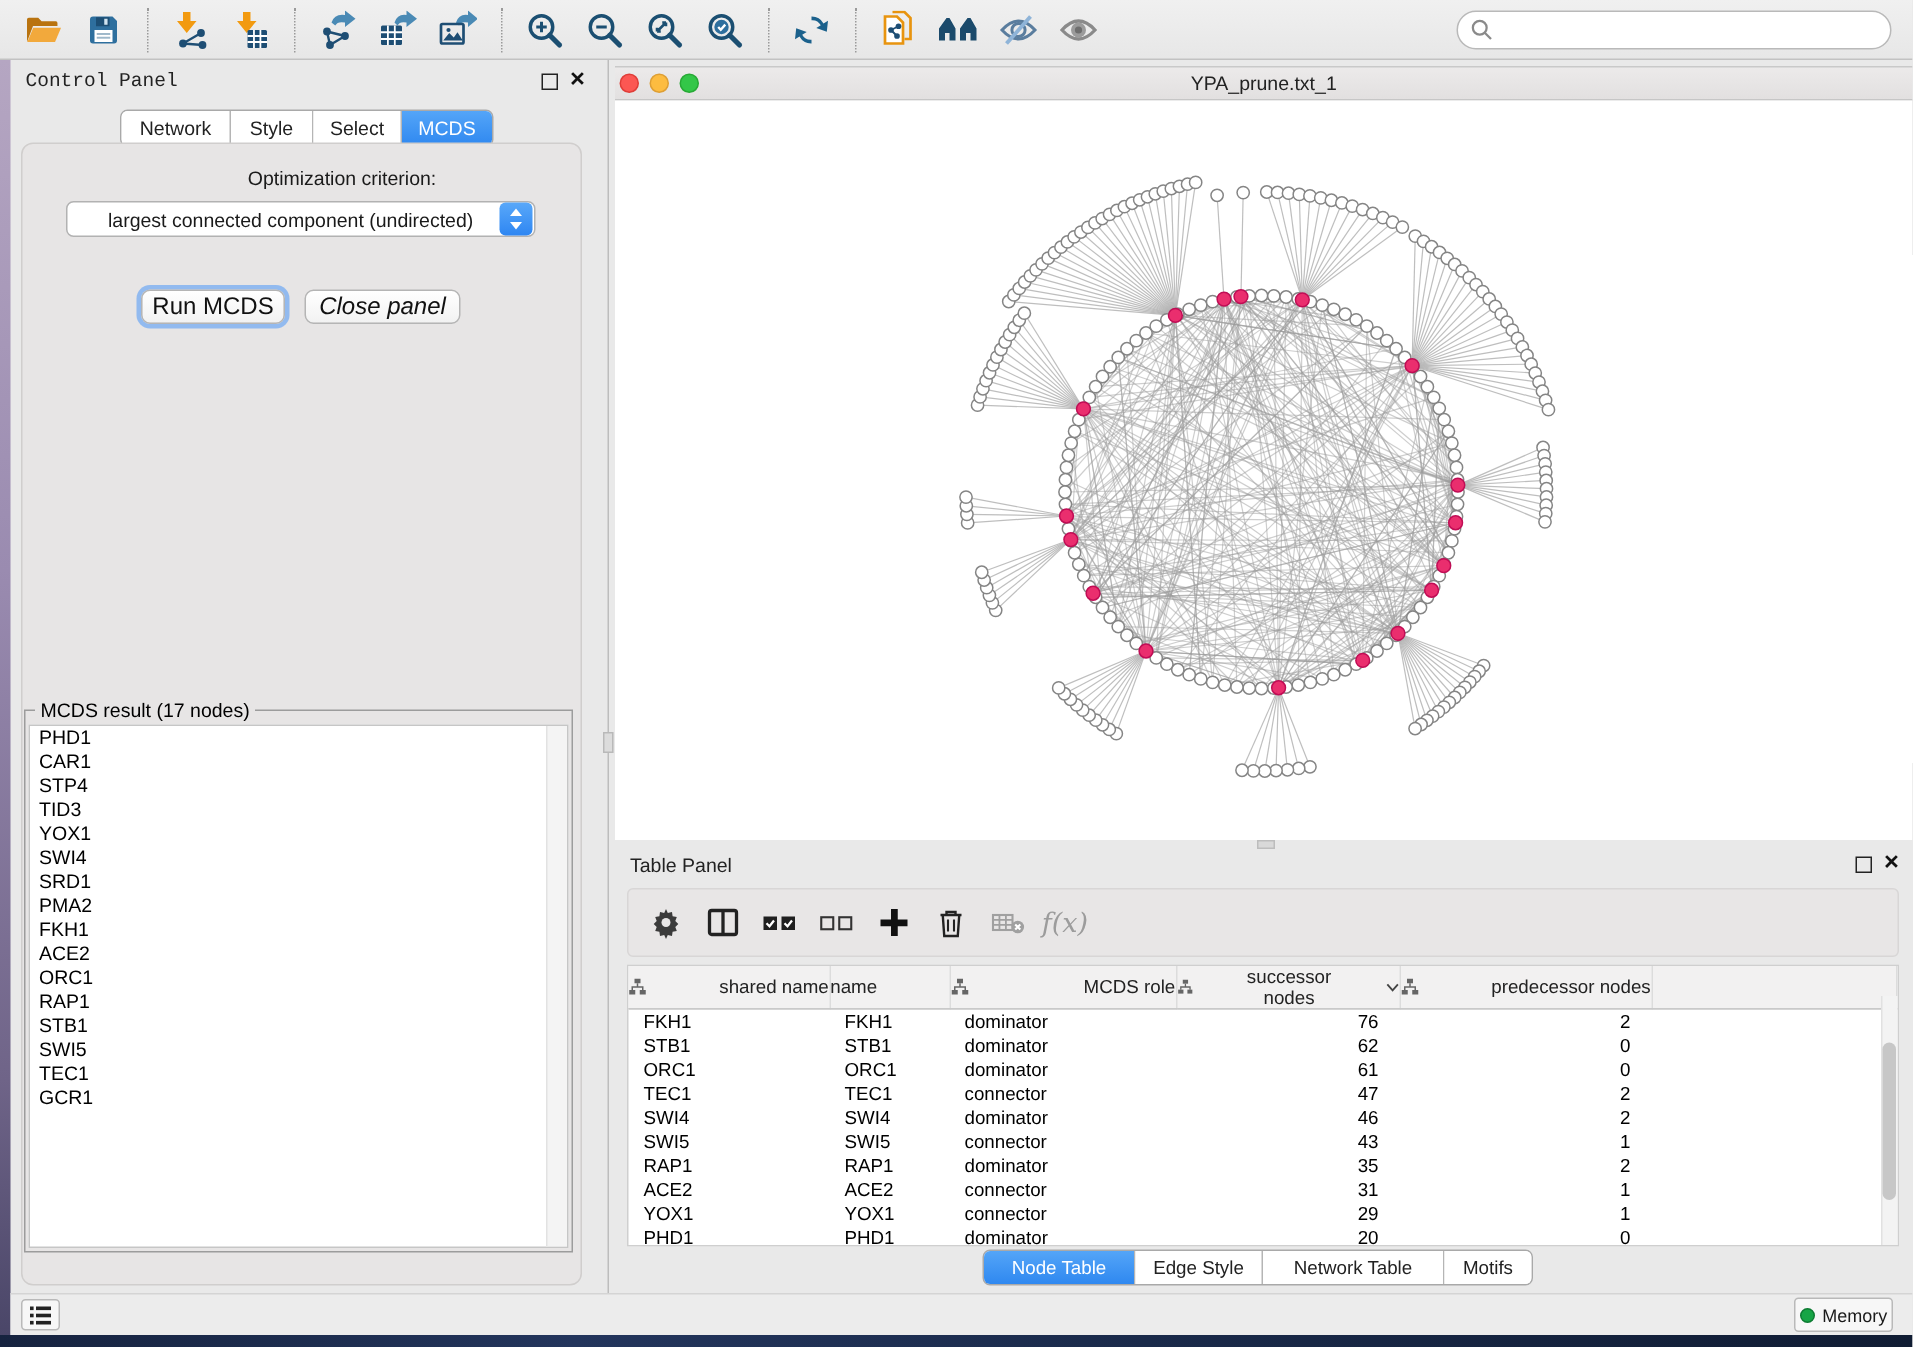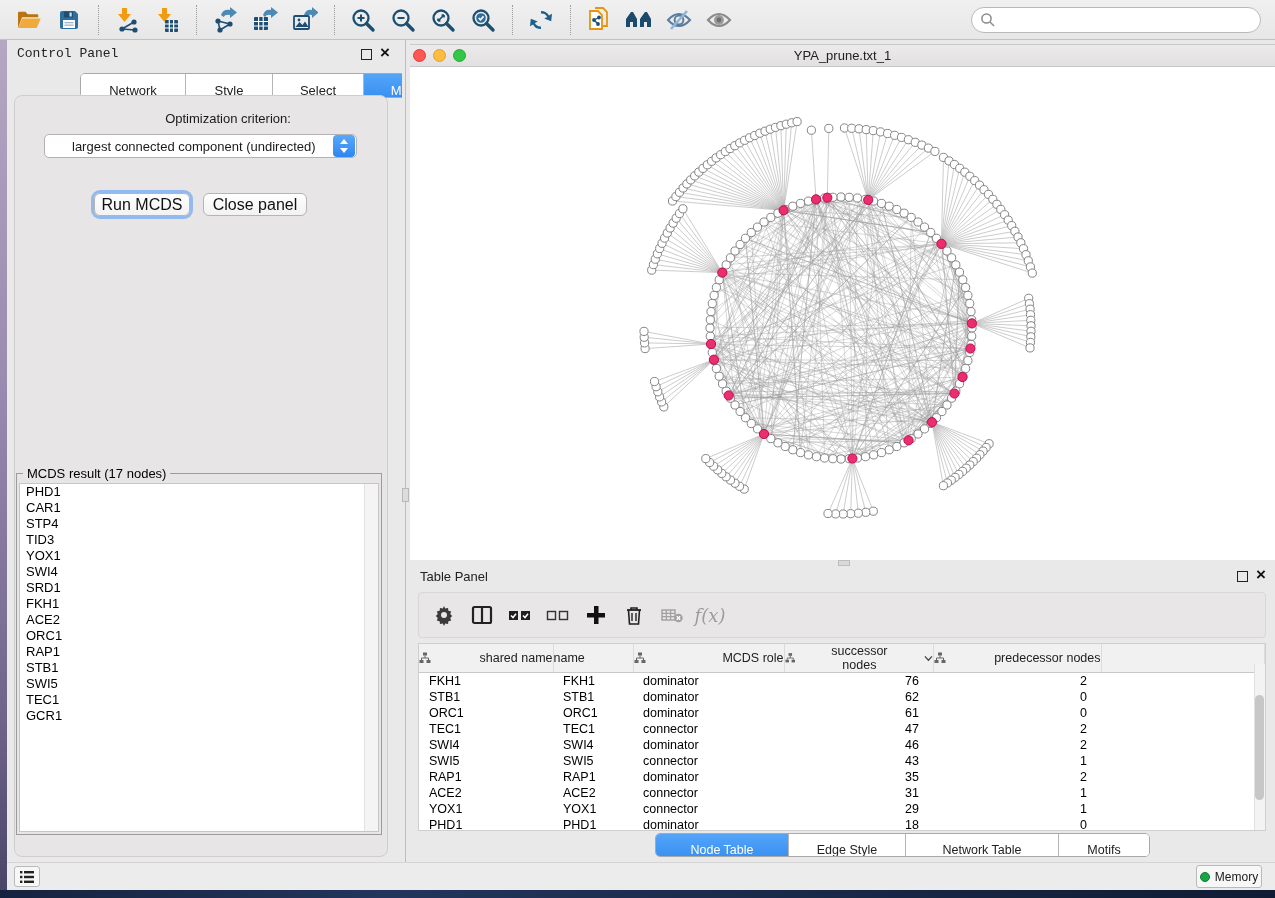--- a/index.html
+++ b/index.html
@@ -20,34 +20,34 @@
   #search-wrap{margin-left:auto;margin-right:14px;width:290px;height:26px;background:#fff;border:1px solid #b9b9b9;
     border-radius:14px;display:flex;align-items:center;padding:0 8px;box-sizing:border-box;}
   #search-wrap input{border:none;outline:none;flex:1;font-size:13px;background:transparent;margin-left:6px;font-family:inherit;}
   
   #cp-header{left:7px;top:40px;width:395px;height:27px;display:flex;align-items:center;font-family:Liberation Mono, monospace;}
   .panel-title{font-size:13px;color:#222;padding-left:10px;}
   .float-ic{width:9px;height:9px;border:1.5px solid #222;display:inline-block;}
   .close-ic{font-weight:900;font-size:17px;color:#111;line-height:10px;}
   #cp-float{left:361px;top:49px;} #cp-close{left:380px;top:48px;}
   #cp-tabs{left:80px;top:73px;height:23px;display:flex;border:1px solid #a9a9a9;border-radius:5px;overflow:hidden;background:#fff;}
-  .tab{font-size:13px;display:flex;align-items:center;justify-content:center;background:#fff;color:#222;border-right:1px solid #b5b5b5;padding:16px;}
+  .tab{font-size:13px;display:flex;align-items:center;justify-content:center;background:#fff;color:#222;border-right:1px solid #b5b5b5;padding:0;}
   .tab:last-child{border-right:none;}
   .tab.sel{background:linear-gradient(#54a5f8,#2f88f0);color:#fff;}
   #cp-panel{left:14px;top:95px;width:374px;height:762px;background:#e7e5e5;border:1px solid #d0cecd;border-radius:8px;box-sizing:border-box;}
   #crit-label{left:14px;top:111px;width:428px;text-align:center;font-size:13px;}
   #crit-select{left:44px;top:134px;width:313px;height:24px;background:#fff;border:1px solid #b2b2b2;border-radius:5px;
      display:flex;align-items:center;box-sizing:border-box;font-size:13px;}
   #crit-select .val{padding-left:27px;flex:1;}
   #crit-stepper{width:22px;height:22px;background:linear-gradient(#59a8f9,#2e86f2);border-radius:4px;margin-right:1px;
      display:flex;flex-direction:column;align-items:center;justify-content:center;gap:1px;}
   .btn{background:linear-gradient(#ffffff,#f2f2f2);border:1px solid #b5b5b5;border-radius:6px;font-size:16px;
      display:flex;align-items:center;justify-content:center;box-sizing:border-box;color:#111;margin-top:25px;}
   #run-btn{left:94px;top:168px;width:96px;height:23px;box-shadow:0 0 0 3px rgba(77,152,247,.55);}
-  #close-btn{left:203px;top:168px;width:104px;height:23px;}
+  #close-btn{left:203px;top:168px;width:104px;height:23px;font-style:italic;}
   #mcds-field{left:16px;top:466px;width:366px;height:369px;border:1px solid #9c9c9c;margin:0;padding:2px;box-sizing:border-box;}
   #mcds-field legend{font-size:13px;padding:0 4px;margin-left:4px;color:#000;}
   #mcds-list{position:relative;width:100%;height:100%;background:#fff;border:1px solid #c6c6c6;box-sizing:border-box;overflow:hidden;}
   .mcds-item{font-size:13px;line-height:16px;padding-left:6px;color:#000;}
   #mcds-track{position:absolute;right:0;top:0;width:13px;height:100%;background:#f4f4f4;border-left:1px solid #e2e2e2;}
   
   #splitter{left:402px;top:40px;width:8px;height:822px;background:#e9e9e9;}
   #splitter .line{position:absolute;left:3px;top:0;width:1px;height:100%;background:#bdbdbd;}
   #splitter .grip{position:absolute;left:0px;top:448px;width:7px;height:14px;background:#dcdcdc;border:1px solid #b9b9b9;box-sizing:border-box;}
   
@@ -272,20 +272,21 @@
   <legend>MCDS result (17 nodes)</legend>
   <div id="mcds-list">
     <div id="mcds-track"></div>
   <div class="mcds-item">PHD1</div>
       <div class="mcds-item">CAR1</div>
       <div class="mcds-item">STP4</div>
       <div class="mcds-item">TID3</div>
       <div class="mcds-item">YOX1</div>
       <div class="mcds-item">SWI4</div>
       <div class="mcds-item">SRD1</div>
+      <div class="mcds-item">PMA2</div>
       <div class="mcds-item">FKH1</div>
       <div class="mcds-item">ACE2</div>
       <div class="mcds-item">ORC1</div>
       <div class="mcds-item">RAP1</div>
       <div class="mcds-item">STB1</div>
       <div class="mcds-item">SWI5</div>
       <div class="mcds-item">TEC1</div>
       <div class="mcds-item">GCR1</div>
     </div>
 </fieldset>
@@ -1220,21 +1221,21 @@
           <td>YOX1</td>
           <td>connector</td>
           <td class="num">29</td>
           <td class="num">1</td>
           <td class="filler"></td>
         </tr>
         <tr>
           <td>PHD1</td>
           <td>PHD1</td>
           <td>dominator</td>
-          <td class="num">18</td>
+          <td class="num">20</td>
           <td class="num">0</td>
           <td class="filler"></td>
         </tr>
       </tbody>
   </table>
 </div>
 <div id="tbl-track" class="abs"></div>
 <div id="tbl-thumb" class="abs"></div>
 
 <div id="tp-tabs" class="abs">

